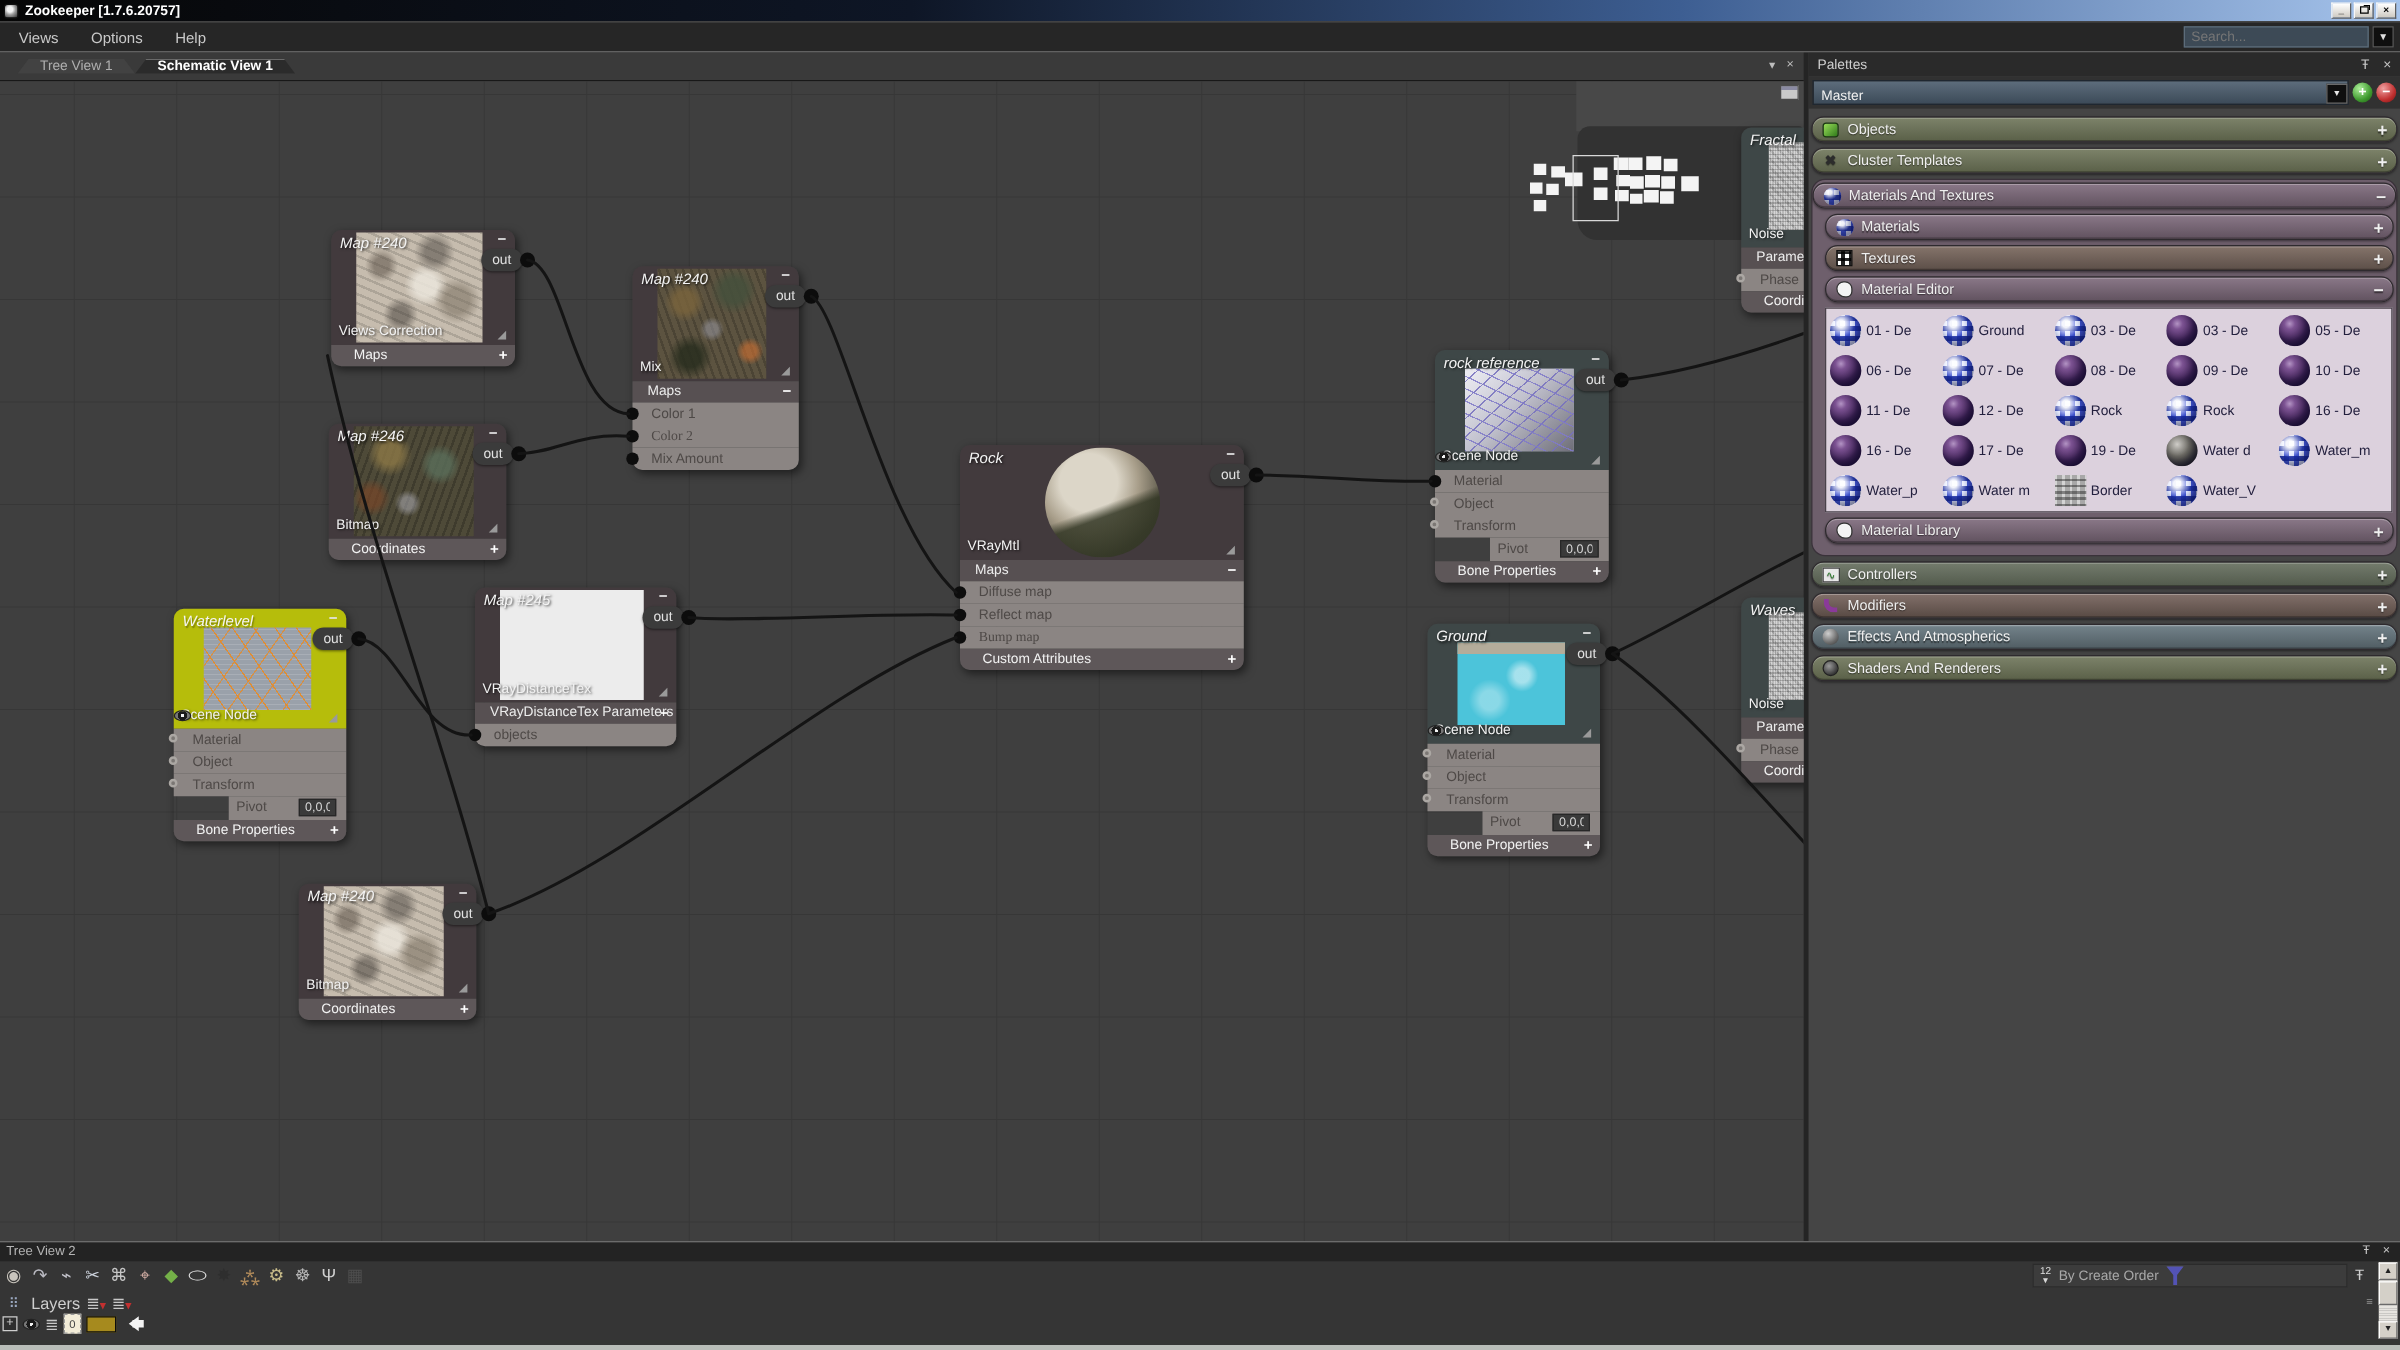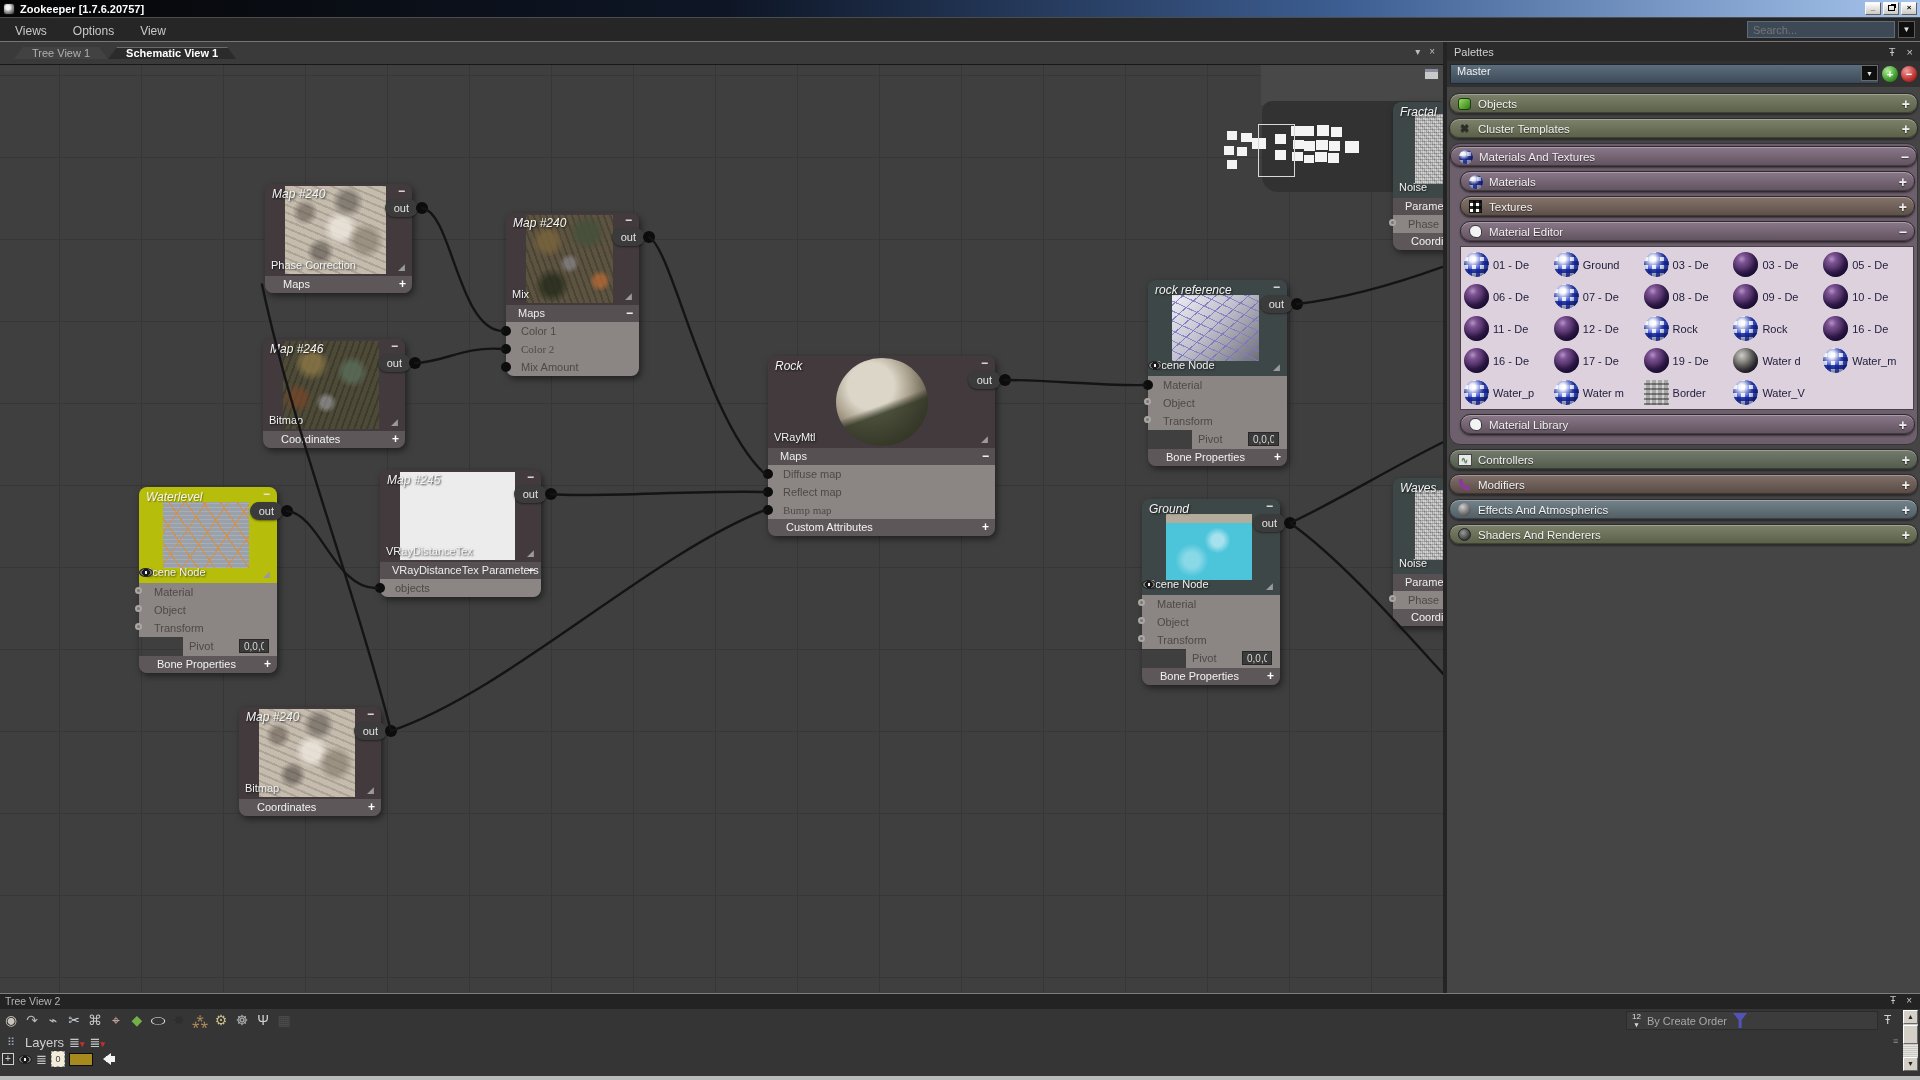--- a/index.html
+++ b/index.html
@@ -119,21 +119,21 @@
   .cicon{position:absolute;background:#c9c9c9;border:1px solid #4a4a4a;z-index:3;
     box-shadow:inset 0 3px 0 #8a8aa2;}
 
   
   .splitter{position:absolute;top:0;left:1443px;width:4px;bottom:83px;background:#242424;}
   .palette{position:absolute;top:0;right:0;width:473px;bottom:83px;background:#454545;}
   .phead{height:19px;background:#2a2a2a;display:flex;align-items:center;padding:0 7px;color:#cfcfcf;font-size:11px;}
   .phicons{margin-left:auto;display:flex;gap:11px;color:#c6c6c6;font-size:11px;}
   .mrow{height:26px;background:#313131;display:flex;align-items:center;padding:2px 3px;gap:3px;}
   .mfield{flex:1;height:20px;background:linear-gradient(#5d6d7c,#3c4a58);border:1px solid #1f2730;color:#f0f0f0;
-    font-size:11px;display:flex;align-items:flex-start;padding:0 0 0 6px;}
+    font-size:11px;display:flex;align-items:flex-end;padding:0 0 0 6px;}
   .ddbtn{margin-left:auto;width:17px;height:16px;background:#0f0f0f;border:1px solid #6a6a6a;color:#e8e8e8;font-size:7px;
     display:flex;align-items:center;justify-content:center;}
   .pbtn{width:16px;height:16px;border-radius:50%;display:flex;align-items:center;justify-content:center;
     font-weight:bold;font-size:11px;color:#fff;flex:none;}
   .pbtn.g{background:radial-gradient(circle at 35% 30%,#aef09a,#3f9a2f 60%,#1d5a12);}
   .pbtn.r{background:radial-gradient(circle at 35% 30%,#f0a0a0,#c03030 60%,#701010);}
   .pcontent{position:absolute;top:45px;bottom:0;left:0;right:0;background:#454545;padding-top:6px;overflow:hidden;}
   .bar{height:21px;border-radius:10px;margin:0 2px 4px;display:flex;align-items:center;gap:6px;padding:0 7px;
     border:1px solid #2e2a2e;font-size:11.5px;color:#f0f0f0;text-shadow:0 1px 1px rgba(0,0,0,.55);
     box-shadow:inset 0 1px 0 rgba(255,255,255,.28),inset 0 -1px 0 rgba(0,0,0,.3),0 1px 2px rgba(0,0,0,.45);}
@@ -212,21 +212,21 @@
     <span class="appicon"></span>
     <span class="titletext">Zookeeper [1.7.6.20757]</span>
     <span class="winbtns">
       <span class="wbtn">_</span>
       <span class="wbtn"><span class="rbox"></span></span>
       <span class="wbtn">×</span>
     </span>
   </div>
 
   <div class="menubar">
-    <span id="menus"><span class="menu">Views</span><span class="menu">Options</span><span class="menu">View</span></span>
+    <span id="menus"><span class="menu">Views</span><span class="menu">Options</span><span class="menu">Help</span></span>
     <span class="searchwrap">
       <input class="searchinput" placeholder="Search..." style="">
       <span class="sdrop">▼</span>
     </span>
   </div>
 
   <div class="main">
 
     <div class="tabstrip">
       <span id="tabs"><span class="tab">Tree View 1</span><span class="tab active">Schematic View 1</span></span>
@@ -260,21 +260,21 @@
         <div class="wsq" style="left: 1315px; top: 87px; width: 12px; height: 10px;"></div>
         <div class="wsq" style="left: 1328px; top: 88px; width: 11px; height: 10px;"></div>
         <div class="wsq" style="left: 1345px; top: 76px; width: 14px; height: 12px;"></div>
         <div class="selrect" style="left: 1258px; top: 59px; width: 37px; height: 53px;"></div>
         <div class="cicon" style="left: 1424px; top: 3px; width: 15px; height: 12px;"></div>
         <div class="node" style="left: 265px; top: 119px; width: 147px;">
           <div class="ntop hdr-map" style="height: 92px;">
             <div class="thumb t-rockA" style="left: 20px; right: 26px; top: 2px; height: 88px;"></div>
             <span class="ntitle">Map #240</span>
             <span class="mins">−</span>
-            <span class="nlabel" style="top: 75px;">Phase Correction</span>
+            <span class="nlabel" style="top: 75px;">Views Correction</span>
             <span class="rs" style="top: 78px;">◢</span>
             <span class="outtab">out</span>
             <span class="knob"></span>
           </div>
           <div class="part p-footer" style="height: 17px; line-height: 17px;">Maps<span class="sgnp">+</span></div>
         </div>
         <div class="node" style="left: 506px; top: 148px; width: 133px;">
           <div class="ntop hdr-map" style="height: 92px;">
             <div class="thumb t-moss" style="left: 20px; right: 26px; top: 2px; height: 88px;"></div>
             <span class="ntitle">Map #240</span>

